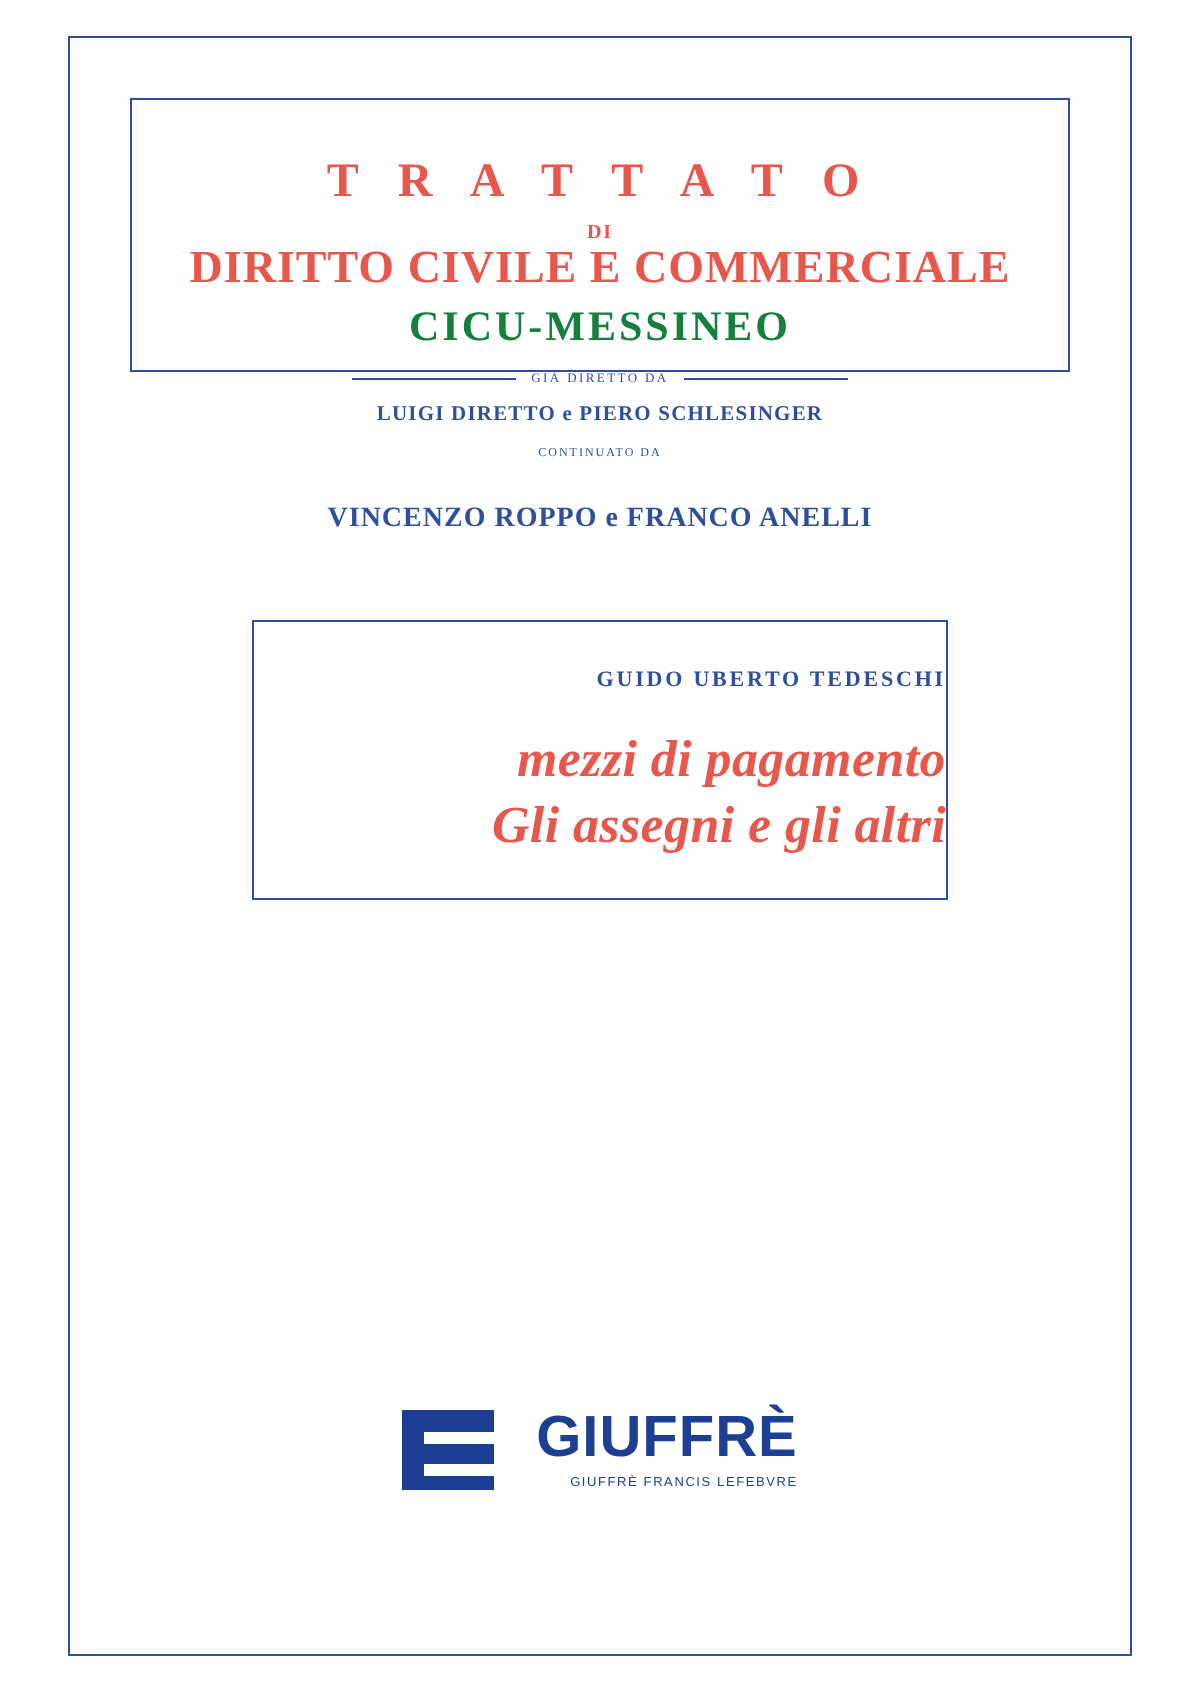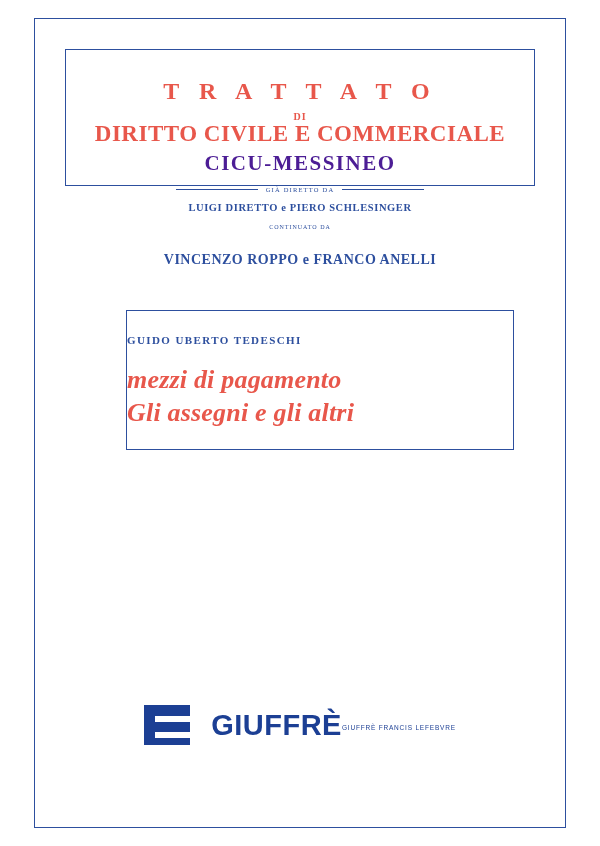--- a/index.html
+++ b/index.html
@@ -65,21 +65,21 @@
     font-weight: bold;
     color: #e8574b;
     font-size: 23px;
     letter-spacing: 0.5px;
     line-height: 1;
     white-space: nowrap;
   }
   .series-sub {
     font-family: "Liberation Serif", serif;
     font-weight: bold;
-    color: #4c1d95;
+    color: #15803d;
     font-size: 21px;
     letter-spacing: 1.5px;
     margin-top: 8px;
     line-height: 1;
   }
 
   
   .directors {
     position: absolute;
     left: 65px;
@@ -129,25 +129,25 @@
     color: #2d4f9e;
     margin-top: 22px;
     white-space: nowrap;
   }
 
   
   .title-box {
     position: absolute;
     left: 126px;
     top: 310px;
-    width: 388px;
+    width: 348px;
     height: 140px;
     border: 1.5px solid #2d4f9e;
     box-sizing: border-box;
-    text-align: left;
+    text-align: right;
     padding-top: 24px;
   }
   .author {
     font-family: "Liberation Serif", serif;
     font-weight: bold;
     font-size: 11px;
     letter-spacing: 1.4px;
     color: #2d4f9e;
     line-height: 1;
   }
@@ -197,22 +197,22 @@
     background: #1c3f94;
   }
   .logo-mark .bar-bottom {
     position: absolute;
     left: 11px; top: 33px;
     width: 35px; height: 7px;
     background: #1c3f94;
   }
   .logo-text {
     display: flex;
-    flex-direction: row;
-    align-items: center;
+    flex-direction: column;
+    align-items: flex-end;
     margin-left: 11px;
   }
   .logo-name {
     font-family: "Liberation Sans", sans-serif;
     font-weight: bold;
     font-size: 29px;
     color: #1c3f94;
     letter-spacing: 0.5px;
     line-height: 1;
   }

